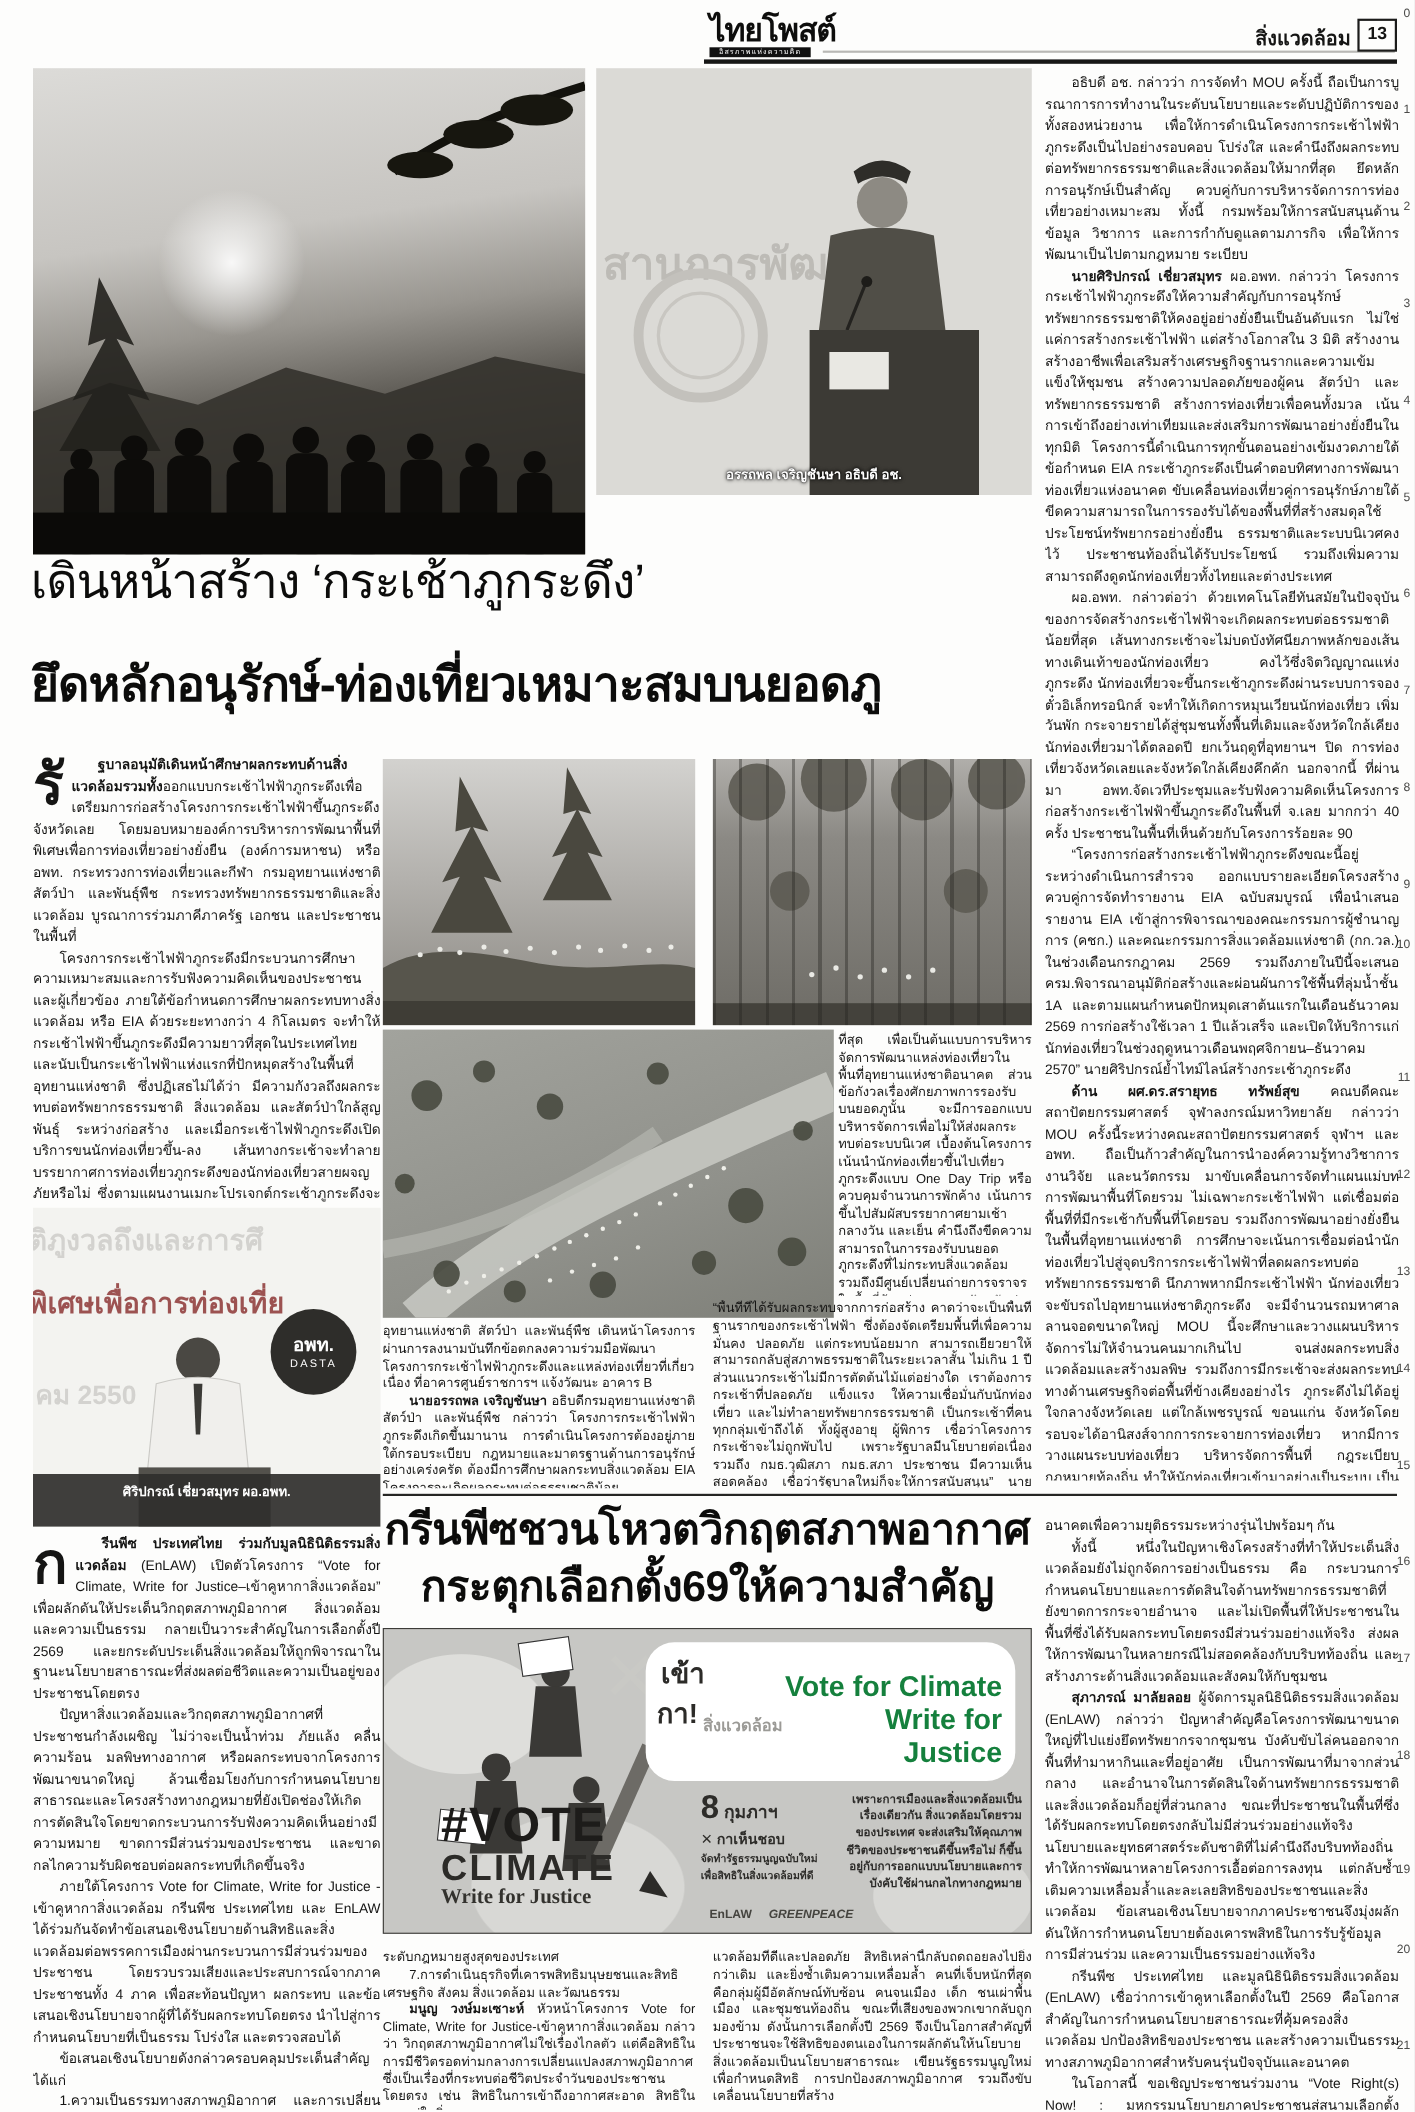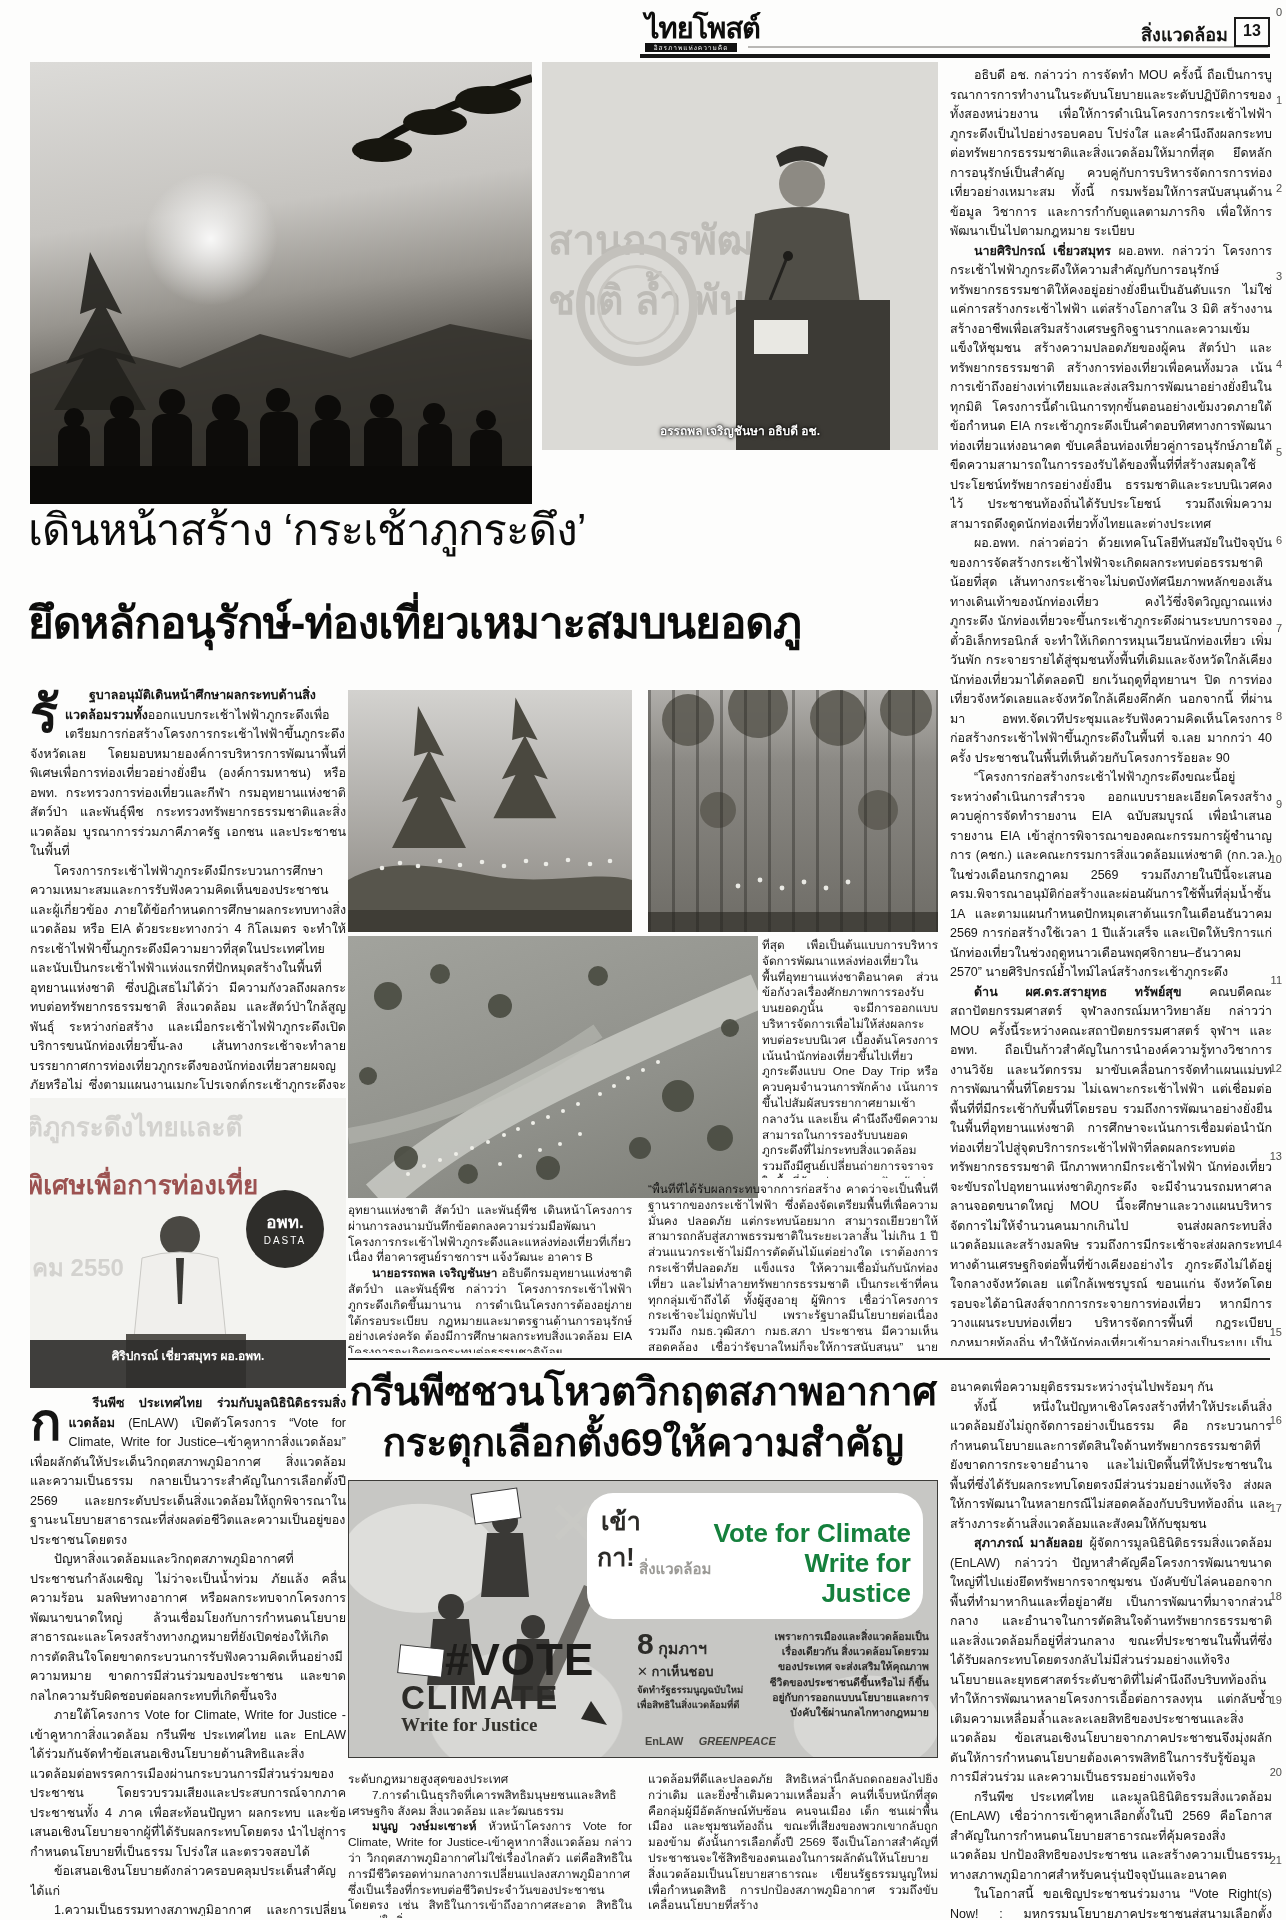--- a/index.html
+++ b/index.html
@@ -121,21 +121,20 @@
           <rect x="388" y="362" width="34" height="80" rx="10"></rect>
         <circle cx="456" cy="358" r="10"></circle>
           <rect x="440" y="368" width="32" height="74" rx="10"></rect>
       </g>
       <rect y="404" width="502" height="38" fill="#0b0a08"></rect>
     </svg>
   </div>
 
   <div class="abs ph ph-podium" style="left:542px;top:62px;width:396px;height:388px;">
     <div class="bigback" style="left:6px;top:146px;font-size:40px;">สานการพัฒนา</div>
-    <div class="bigback" style="left:6px;top:206px;font-size:40px;">ชาติ ล้ำ พัน</div>
     <div class="seal" style="left:34px;top:182px;width:104px;height:104px;">
         <div class="seal-inner"></div>
       </div>
     <svg class="abs" style="left:0;top:0;" width="396" height="388" viewBox="0 0 396 388">
       <path d="M234,94 q26,-20 52,0 l-4,11 q-22,-13 -44,0 Z" fill="#2e2d29"></path>
       <circle cx="260" cy="122" r="23" fill="#8d8a83"></circle>
       <path d="M213,152 Q260,138 307,152 L318,242 L202,242 Z" fill="#504e47"></path>
       <line x1="244" y1="198" x2="228" y2="238" stroke="#23221f" stroke-width="3"></line>
       <circle cx="246" cy="194" r="5" fill="#1d1c19"></circle>
       <rect x="194" y="238" width="154" height="150" fill="#3c3a35"></rect>
@@ -146,21 +145,21 @@
 
   <div class="abs h1" style="left:28px;top:500px;width:920px;">เดินหน้าสร้าง ‘กระเช้าภูกระดึง’</div>
   <div class="abs h2sub" style="left:28px;top:594px;width:920px;">ยึดหลักอนุรักษ์-ท่องเที่ยวเหมาะสมบนยอดภู</div>
 
   <div class="abs col bodytext" style="left:30px;top:686px;width:316px;height:408px;">
     <span class="dropcap">รั</span>
     <span><p class="para first"><b>ฐบาลอนุมัติเดินหน้าศึกษาผลกระทบด้านสิ่งแวดล้อมรวมทั้ง</b>ออกแบบกระเช้าไฟฟ้าภูกระดึงเพื่อเตรียมการก่อสร้างโครงการกระเช้าไฟฟ้าขึ้นภูกระดึงจังหวัดเลย โดยมอบหมายองค์การบริหารการพัฒนาพื้นที่พิเศษเพื่อการท่องเที่ยวอย่างยั่งยืน (องค์การมหาชน) หรือ อพท. กระทรวงการท่องเที่ยวและกีฬา กรมอุทยานแห่งชาติ สัตว์ป่า และพันธุ์พืช กระทรวงทรัพยากรธรรมชาติและสิ่งแวดล้อม บูรณาการร่วมภาคีภาครัฐ เอกชน และประชาชนในพื้นที่</p><p class="para">โครงการกระเช้าไฟฟ้าภูกระดึงมีกระบวนการศึกษาความเหมาะสมและการรับฟังความคิดเห็นของประชาชนและผู้เกี่ยวข้อง ภายใต้ข้อกำหนดการศึกษาผลกระทบทางสิ่งแวดล้อม หรือ EIA ด้วยระยะทางกว่า 4 กิโลเมตร จะทำให้กระเช้าไฟฟ้าขึ้นภูกระดึงมีความยาวที่สุดในประเทศไทย และนับเป็นกระเช้าไฟฟ้าแห่งแรกที่ปักหมุดสร้างในพื้นที่อุทยานแห่งชาติ ซึ่งปฏิเสธไม่ได้ว่า มีความกังวลถึงผลกระทบต่อทรัพยากรธรรมชาติ สิ่งแวดล้อม และสัตว์ป่าใกล้สูญพันธุ์ ระหว่างก่อสร้าง และเมื่อกระเช้าไฟฟ้าภูกระดึงเปิดบริการขนนักท่องเที่ยวขึ้น-ลง เส้นทางกระเช้าจะทำลายบรรยากาศการท่องเที่ยวภูกระดึงของนักท่องเที่ยวสายผจญภัยหรือไม่ ซึ่งตามแผนงานเมกะโปรเจกต์กระเช้าภูกระดึงจะพร้อมเปิดบริการนักท่องเที่ยวปลายปี 2570</p></span>
   </div>
 
   <div class="abs ph ph-dasta" style="left:30px;top:1098px;width:316px;height:290px;">
-    <div class="bigback" style="left:-4px;top:8px;font-size:26px;color:#c9c8c4;">ติภูกระดึงไทยและตึ</div>
+    <div class="bigback" style="left:-4px;top:8px;font-size:26px;color:#c9c8c4;">ติภูงวลถึงและการศึ</div>
     <div class="bigback" style="left:-4px;top:66px;font-size:26px;color:#7f1d1d;">พิเศษเพื่อการท่องเที่ย</div>
     <div class="bigback" style="left:2px;top:150px;font-size:24px;color:#c9c8c4;">คม 2550</div>
     <div class="dasta-circle" style="right:22px;top:92px;width:78px;height:78px;">
       <div style="font-size:17px;font-weight:800;margin-top:18px;">อพท.</div>
       <div style="font-size:10px;letter-spacing:2px;">DASTA</div>
     </div>
     <svg class="abs" style="left:0;top:0;" width="316" height="290" viewBox="0 0 316 290">
       <circle cx="150" cy="138" r="20" fill="#4a4843"></circle>
       <path d="M112,160 Q150,148 188,160 L196,240 L104,240 Z" fill="#f0efec" stroke="#c9c8c4"></path>
       <path d="M146,160 L154,160 L152,206 L148,206 Z" fill="#3b3a36"></path>
@@ -317,21 +316,21 @@
     </div>
     <div class="abs" style="left:288px;top:146px;width:140px;color:#2d2c29;">
       <span style="font-size:30px;font-weight:800;">8</span>
       <span style="font-size:16px;font-weight:800;">กุมภาฯ</span>
       <div style="font-size:13px;font-weight:800;">✕ กาเห็นชอบ</div>
       <div style="font-size:9.5px;font-weight:700;">จัดทำรัฐธรรมนูญฉบับใหม่</div>
       <div style="font-size:9.5px;font-weight:700;">เพื่อสิทธิในสิ่งแวดล้อมที่ดี</div>
     </div>
     <div class="abs smallbold" style="right:8px;top:148px;width:160px;font-size:10.5px;text-align:right;line-height:1.45;">เพราะการเมืองและสิ่งแวดล้อมเป็นเรื่องเดียวกัน สิ่งแวดล้อมโดยรวมของประเทศ จะส่งเสริมให้คุณภาพชีวิตของประชาชนดีขึ้นหรือไม่ ก็ขึ้นอยู่กับการออกแบบนโยบายและการบังคับใช้ผ่านกลไกทางกฎหมาย</div>
     <div class="abs" style="left:52px;top:158px;">
-      <div class="hash1" style="font-size:44px;margin-left:44px;">#VOTE</div>
+      <div class="hash1" style="font-size:44px;">#VOTE</div>
       <div class="hash2" style="font-size:33px;">CLIMATE</div>
       <div class="hash3" style="font-size:19px;">Write for Justice</div>
     </div>
     <div class="abs" style="left:296px;bottom:10px;font-size:11px;font-weight:800;color:#45443f;">
       <span>EnLAW</span>
       &nbsp;&nbsp;&nbsp;
       <span style="font-style:italic;">GREENPEACE</span>
     </div>
   </div>
 

